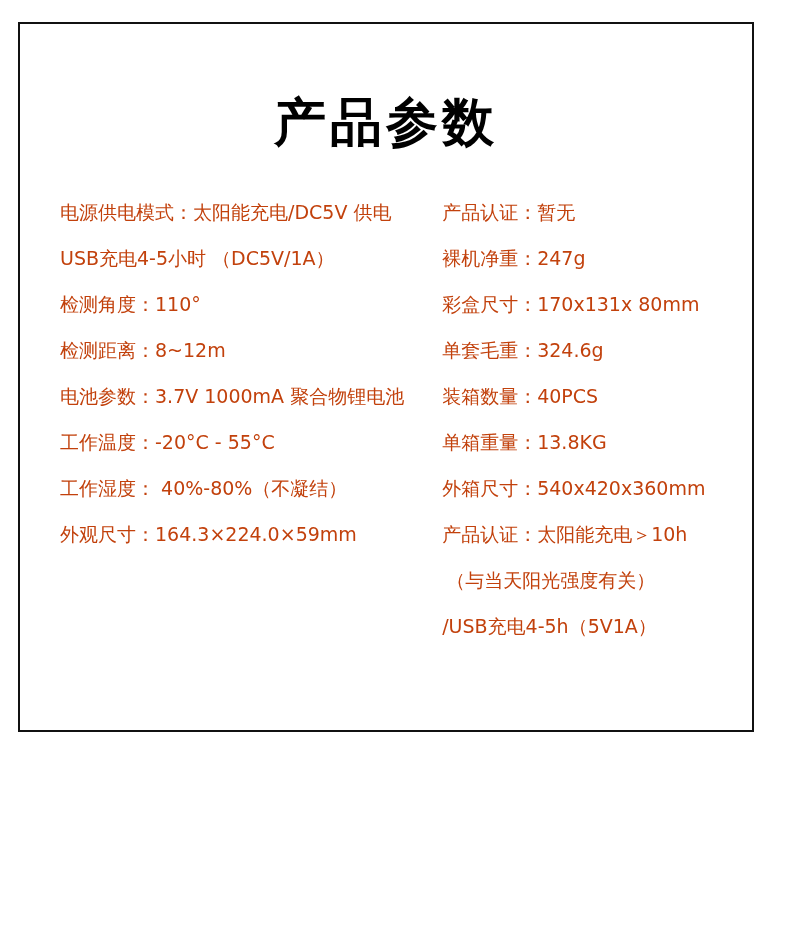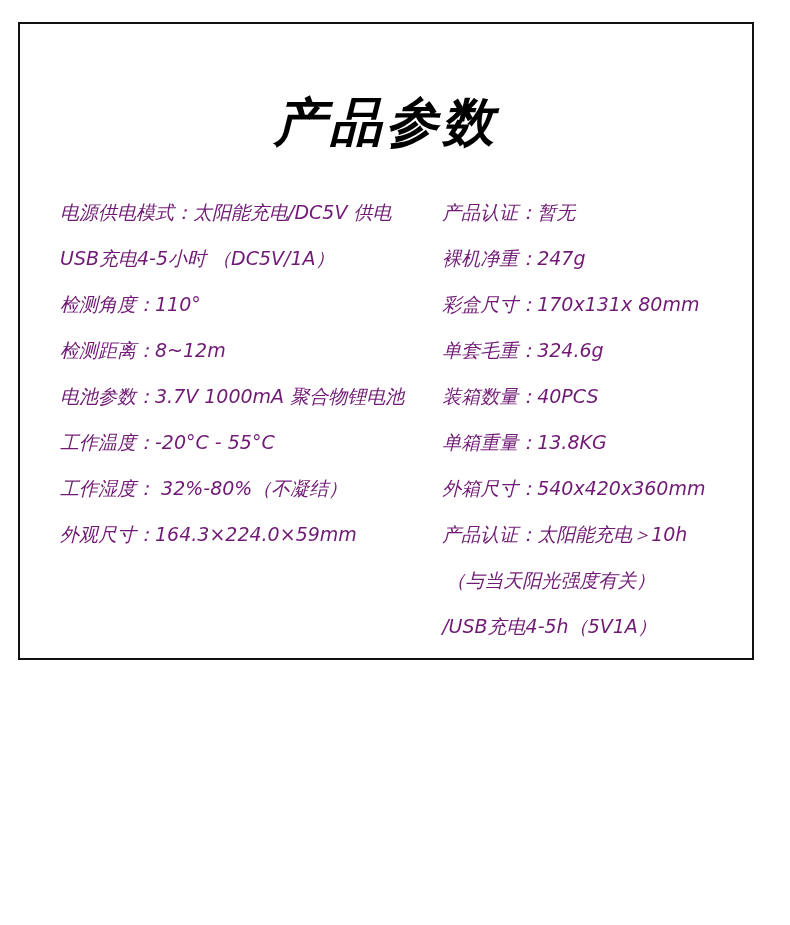--- a/index.html
+++ b/index.html
@@ -13,25 +13,24 @@
     font-family: "DejaVu Sans", "Liberation Sans", sans-serif;
     color: #1a1a1a;
     position: relative;
     overflow: hidden;
   }
   .spec-card {
     position: absolute;
     left: 18px;
     top: 22px;
     width: 736px;
-    height: 638px;
+    height: 710px;
     border: 2px solid #111111;
     box-sizing: border-box;
     background: #ffffff;
-    font-style: italic;
   }
   .spec-title {
     text-align: center;
     font-size: 52px;
     font-weight: 700;
     letter-spacing: 4px;
     margin-top: 70px;
     color: #000000;
     line-height: 1.1;
   }
@@ -49,21 +48,21 @@
     width: 390px;
   }
   .col-right {
     width: 300px;
     margin-left: 34px;
   }
   .spec-line {
     font-size: 19px;
     line-height: 26px;
     height: 46px;
-    color: #701a75;
+    color: #c2410c;
     white-space: nowrap;
   }
   .spec-line.indent {
     padding-left: 4px;
   }
 </style>
 </head>
 <body>
 
 <div class="spec-card">
@@ -72,21 +71,21 @@
 
   <div class="spec-columns">
 
     <div class="col col-left">
       <div class="spec-line">电源供电模式：太阳能充电/DC5V 供电</div>
       <div class="spec-line"> USB充电4-5小时 （DC5V/1A）</div>
       <div class="spec-line">检测角度：110°</div>
       <div class="spec-line">检测距离：8~12m</div>
       <div class="spec-line">电池参数：3.7V 1000mA 聚合物锂电池</div>
       <div class="spec-line">工作温度：-20°C - 55°C</div>
-      <div class="spec-line">工作湿度： 32%-80%（不凝结）</div>
+      <div class="spec-line">工作湿度： 40%-80%（不凝结）</div>
       <div class="spec-line">外观尺寸：164.3×224.0×59mm</div>
     </div>
 
     <div class="col col-right">
       <div class="spec-line">产品认证：暂无</div>
       <div class="spec-line">裸机净重：247g</div>
       <div class="spec-line">彩盒尺寸：170x131x 80mm</div>
       <div class="spec-line">单套毛重：324.6g</div>
       <div class="spec-line">装箱数量：40PCS</div>
       <div class="spec-line">单箱重量：13.8KG</div>

